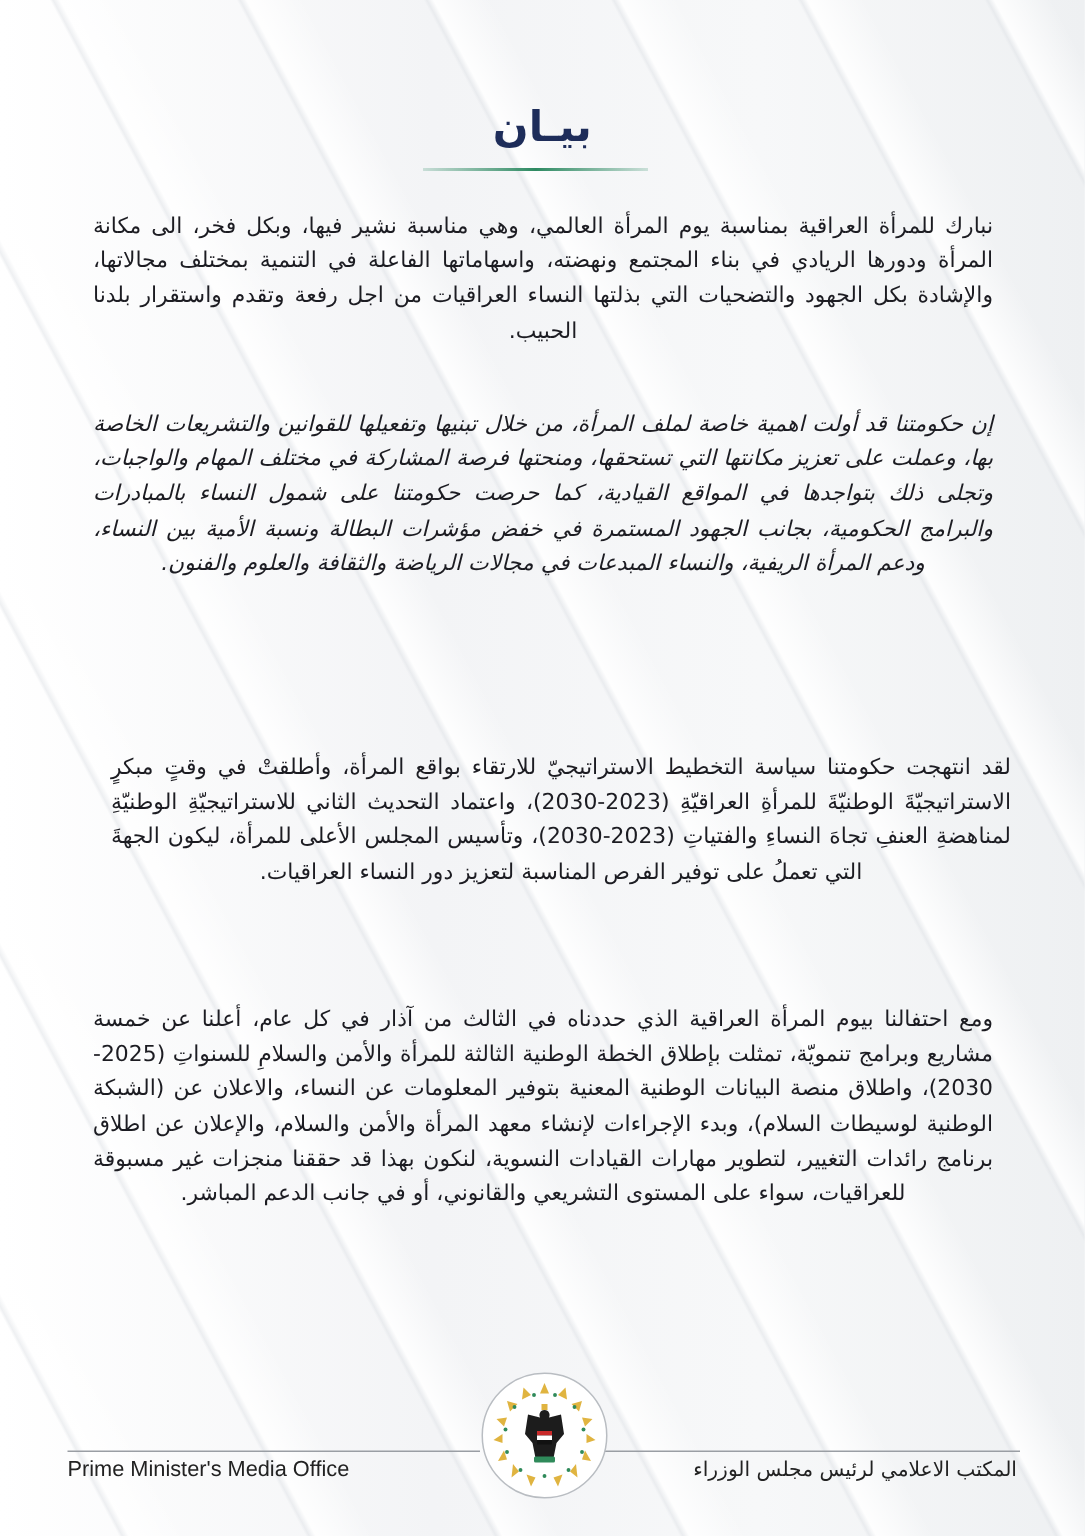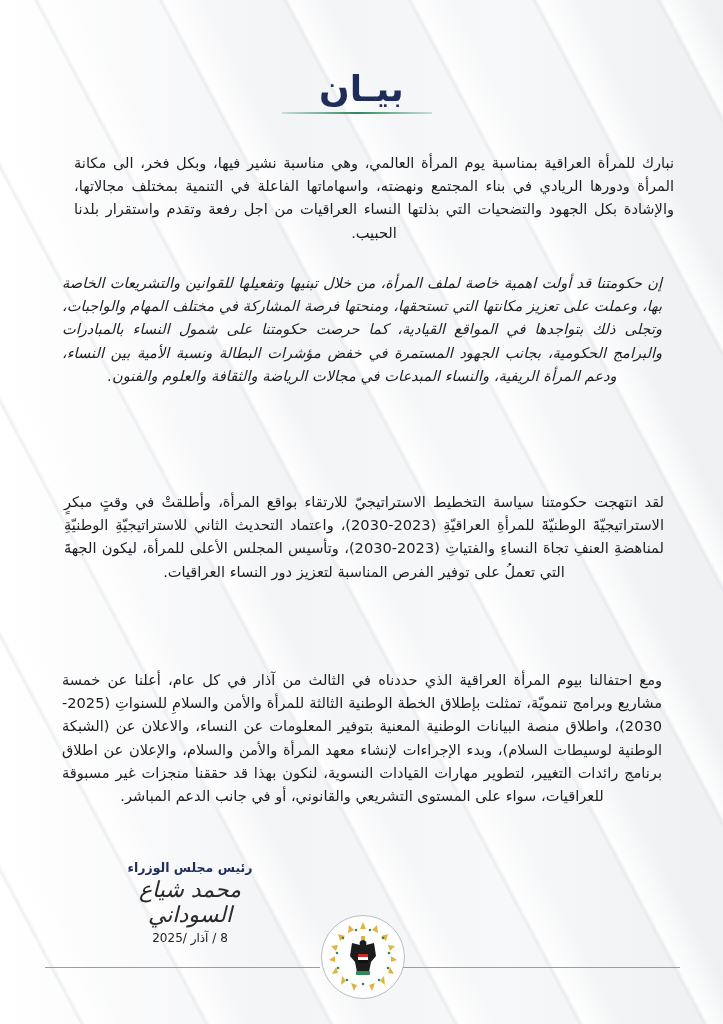--- a/index.html
+++ b/index.html
@@ -12,21 +12,21 @@
   .bg {
     position: absolute; inset: 0;
     background:
       repeating-linear-gradient(62deg, rgba(255,255,255,0) 0px, rgba(255,255,255,0) 70px, rgba(225,228,232,0.55) 72px, rgba(255,255,255,0.9) 76px, rgba(255,255,255,0) 110px),
       linear-gradient(90deg, #ffffff 0%, #f3f4f6 40%, #f7f8f9 70%, #eef0f2 100%);
     z-index: 0;
   }
   .page { position: absolute; inset: 0; z-index: 1; }
   .title {
     position: absolute; top: 68px; left: 0; width: 723px; text-align: center;
-    font-size: 36px; font-weight: bold; color: #1e2d5a; letter-spacing: 2px;
+    font-size: 28px; font-weight: bold; color: #1e2d5a; letter-spacing: 2px;
     direction: rtl;
   }
   .title-underline {
     position: absolute; top: 112px; left: 282px; width: 150px; height: 2px;
     background: linear-gradient(90deg, rgba(30,130,90,0.2), #2e8a62 50%, rgba(30,130,90,0.2));
   }
   .para {
     position: absolute; left: 62px; width: 600px;
     direction: rtl; text-align: justify; text-align-last: center;
     font-size: 14.6px; line-height: 23.2px; color: #1c1c22;
@@ -66,30 +66,25 @@
 </head>
 <body>
 
 <div class="bg"></div>
 
 <div class="page">
 
   <div class="title">بيـان</div>
   <div class="title-underline"></div>
 
-  <p class="para p1" style="margin:12px">نبارك للمرأة العراقية بمناسبة يوم المرأة العالمي، وهي مناسبة نشير فيها، وبكل فخر، الى مكانة المرأة ودورها الريادي في بناء المجتمع ونهضته، واسهاماتها الفاعلة في التنمية بمختلف مجالاتها، والإشادة بكل الجهود والتضحيات التي بذلتها النساء العراقيات من اجل رفعة وتقدم واستقرار بلدنا الحبيب.</p>
+  <p class="para p1" style="margin:0">نبارك للمرأة العراقية بمناسبة يوم المرأة العالمي، وهي مناسبة نشير فيها، وبكل فخر، الى مكانة المرأة ودورها الريادي في بناء المجتمع ونهضته، واسهاماتها الفاعلة في التنمية بمختلف مجالاتها، والإشادة بكل الجهود والتضحيات التي بذلتها النساء العراقيات من اجل رفعة وتقدم واستقرار بلدنا الحبيب.</p>
   <p class="para p2" style="margin:0">إن حكومتنا قد أولت اهمية خاصة لملف المرأة، من خلال تبنيها وتفعيلها للقوانين والتشريعات الخاصة بها، وعملت على تعزيز مكانتها التي تستحقها، ومنحتها فرصة المشاركة في مختلف المهام والواجبات، وتجلى ذلك بتواجدها في المواقع القيادية، كما حرصت حكومتنا على شمول النساء بالمبادرات والبرامج الحكومية، بجانب الجهود المستمرة في خفض مؤشرات البطالة ونسبة الأمية بين النساء، ودعم المرأة الريفية، والنساء المبدعات في مجالات الرياضة والثقافة والعلوم والفنون.</p>
-  <p class="para p3" style="margin:2px">لقد انتهجت حكومتنا سياسة التخطيط الاستراتيجيّ للارتقاء بواقع المرأة، وأطلقتْ في وقتٍ مبكرٍ الاستراتيجيّةَ الوطنيّةَ للمرأةِ العراقيّةِ (2023-2030)، واعتماد التحديث الثاني للاستراتيجيّةِ الوطنيّةِ لمناهضةِ العنفِ تجاهَ النساءِ والفتياتِ (2023-2030)، وتأسيس المجلس الأعلى للمرأة، ليكون الجهةَ التي تعملُ على توفير الفرص المناسبة لتعزيز دور النساء العراقيات.</p>
+  <p class="para p3" style="margin:12px">لقد انتهجت حكومتنا سياسة التخطيط الاستراتيجيّ للارتقاء بواقع المرأة، وأطلقتْ في وقتٍ مبكرٍ الاستراتيجيّةَ الوطنيّةَ للمرأةِ العراقيّةِ (2023-2030)، واعتماد التحديث الثاني للاستراتيجيّةِ الوطنيّةِ لمناهضةِ العنفِ تجاهَ النساءِ والفتياتِ (2023-2030)، وتأسيس المجلس الأعلى للمرأة، ليكون الجهةَ التي تعملُ على توفير الفرص المناسبة لتعزيز دور النساء العراقيات.</p>
   <p class="para p4" style="margin:0">ومع احتفالنا بيوم المرأة العراقية الذي حددناه في الثالث من آذار في كل عام، أعلنا عن خمسة مشاريع وبرامج تنمويّة، تمثلت بإطلاق الخطة الوطنية الثالثة للمرأة والأمن والسلامِ للسنواتِ (2025-2030)، واطلاق منصة البيانات الوطنية المعنية بتوفير المعلومات عن النساء، والاعلان عن (الشبكة الوطنية لوسيطات السلام)، وبدء الإجراءات لإنشاء معهد المرأة والأمن والسلام، والإعلان عن اطلاق برنامج رائدات التغيير، لتطوير مهارات القيادات النسوية، لنكون بهذا قد حققنا منجزات غير مسبوقة للعراقيات، سواء على المستوى التشريعي والقانوني، أو في جانب الدعم المباشر.</p>
 
-  <div class="sig">
-    <div class="sig-title">رئيس مجلس الوزراء</div>
-    <div class="sig-name">محمد شياع السوداني</div>
-    <div class="sig-date">8 / آذار /2025</div>
-  </div>
 
   <div class="footer-line fl-left"></div>
   <div class="footer-line fl-right"></div>
 
   <div class="emblem">
     <svg width="82" height="82" viewBox="0 0 82 82">
       <g fill="#e0b440">
         <polygon points="41,6 44,13 38,13"></polygon>
         <polygon points="55,9 56,17 50,14"></polygon>
         <polygon points="66,18 64,25 59,20"></polygon>
@@ -121,13 +116,15 @@
       </g>
       <path d="M41 24 C38 24 37 27 38 29 L30 27 L28 40 L33 46 L35 56 L47 56 L49 46 L54 40 L52 27 L44 29 C45 27 44 24 41 24 Z" fill="#1c1c1c"></path>
       <rect x="36" y="38" width="10" height="3" fill="#c92a2a"></rect>
       <rect x="36" y="41" width="10" height="3" fill="#ffffff"></rect>
       <rect x="36" y="44" width="10" height="3" fill="#111"></rect>
       <rect x="34" y="55" width="14" height="4" rx="1" fill="#2f8a5a"></rect>
       <rect x="39" y="20" width="4" height="4" fill="#e0b440"></rect>
     </svg>
   </div>
 
+  <div class="footer-en">Prime Minister's Media Office</div>
+  <div class="footer-ar">المكتب الاعلامي لرئيس مجلس الوزراء</div>
 </div>
 
 </body></html>

